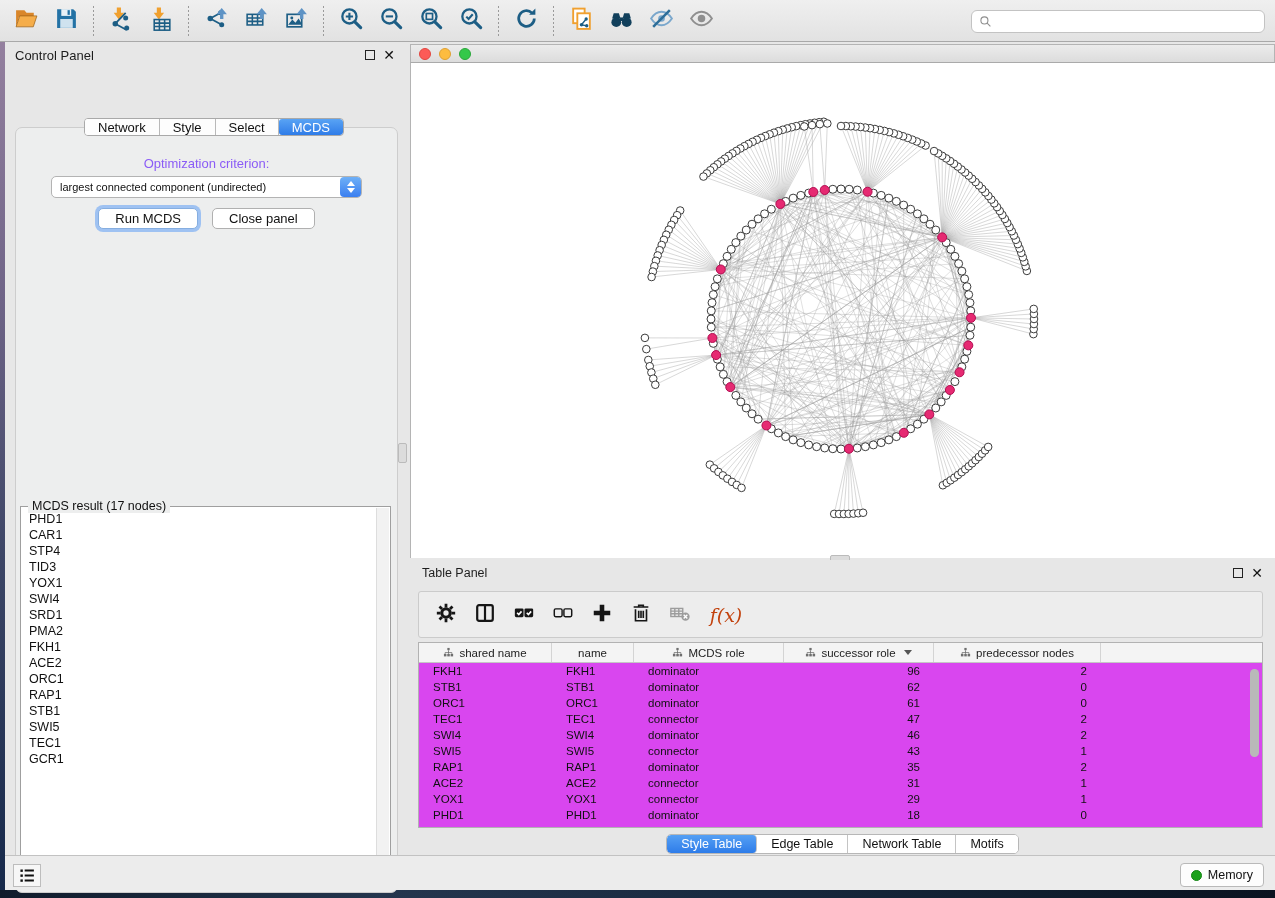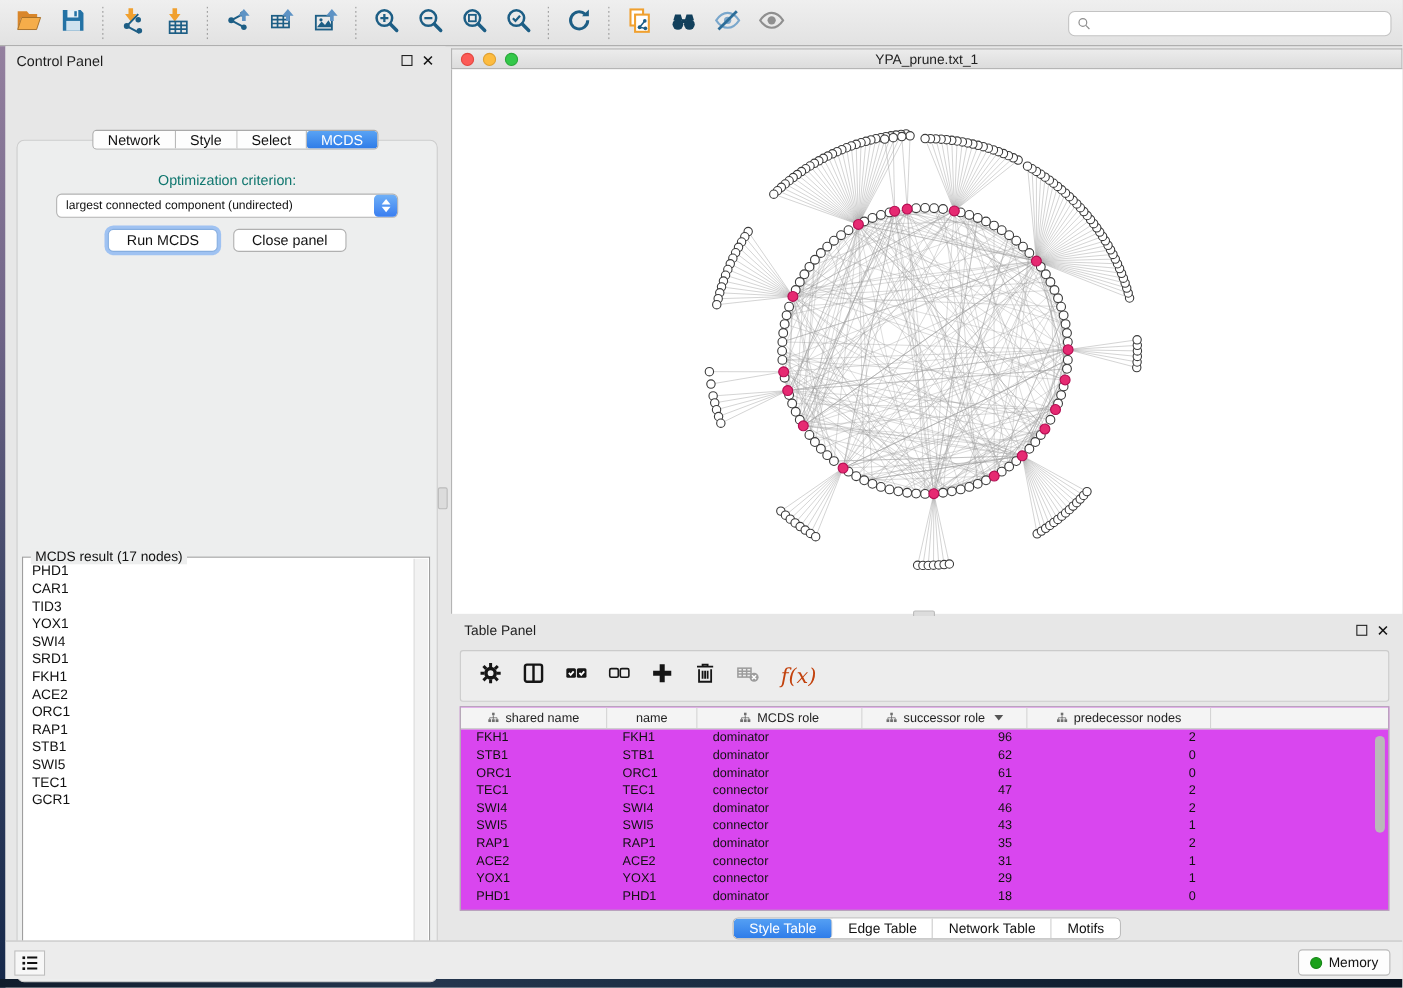--- a/index.html
+++ b/index.html
@@ -36,21 +36,21 @@
 
   .cp-tabs { position:absolute; left:79px; top:76px; height:18px; display:flex;
     border:1px solid #a9a9a9; border-radius:4px; background:#fdfdfd; overflow:hidden; }
   .cp-tab { padding:0 13px; font-size:13px; color:#111; display:flex; align-items:center;
     border-right:1px solid #b9b9b9; background:#fdfdfd; cursor:default; }
   .cp-tab:last-child { border-right:none; }
   .cp-tab.active { background:linear-gradient(180deg,#59a3f4,#2f7ce8); color:#fff; border-radius:3px; }
 
   .cp-body { position:absolute; left:10px; top:85px; width:383px; height:766px;
     background:#edeeee; border:1px solid #cdcdcd; border-radius:7px; }
-  .opt-label { position:absolute; left:0; top:28px; width:100%; text-align:center; font-size:13px; color:#0f766e; }
+  .opt-label { position:absolute; left:0; top:28px; width:100%; text-align:center; font-size:13px; color:#8b5cf6; }
   .cp-select { position:absolute; left:35px; top:48px; width:311px; height:22px; background:#fff;
     border:1px solid #b3b3b3; border-radius:5px; display:flex; align-items:center; }
   .cp-select-value { flex:1; font-size:11px; color:#111; padding-left:8px; white-space:nowrap; overflow:hidden; }
   .cp-select-step { width:21px; height:100%; border-radius:4px; margin:0;
     background:linear-gradient(180deg,#6fb0f7,#3a7ef0); display:flex; flex-direction:column;
     align-items:center; justify-content:center; gap:2px; }
   .tri-up { width:0; height:0; border-left:4px solid transparent; border-right:4px solid transparent; border-bottom:5px solid #fff; }
   .tri-dn { width:0; height:0; border-left:4px solid transparent; border-right:4px solid transparent; border-top:5px solid #fff; }
   .cp-buttons { position:absolute; left:0; top:80px; width:100%; display:flex; justify-content:center; gap:14px; }
   .btn { height:21px; background:#fff; border:1px solid #b0b0b0; border-radius:5px;
@@ -293,24 +293,26 @@
     </div>
     <div class="cp-buttons">
       <div class="btn focused">Run MCDS</div>
       <div class="btn">Close panel</div>
     </div>
     <div class="mcds-fieldset">
       <span class="mcds-legend">MCDS result (17 nodes)</span>
       <div class="mcds-list" id="mcds-list">
           <div class="mcds-item">PHD1</div>
           <div class="mcds-item">CAR1</div>
+          <div class="mcds-item">STP4</div>
           <div class="mcds-item">TID3</div>
           <div class="mcds-item">YOX1</div>
           <div class="mcds-item">SWI4</div>
           <div class="mcds-item">SRD1</div>
+          <div class="mcds-item">PMA2</div>
           <div class="mcds-item">FKH1</div>
           <div class="mcds-item">ACE2</div>
           <div class="mcds-item">ORC1</div>
           <div class="mcds-item">RAP1</div>
           <div class="mcds-item">STB1</div>
           <div class="mcds-item">SWI5</div>
           <div class="mcds-item">TEC1</div>
           <div class="mcds-item">GCR1</div>
         </div>
       <div class="mcds-scroll"></div>
@@ -321,21 +323,20 @@
       <div class="cp-tab">Style</div>
       <div class="cp-tab">Select</div>
       <div class="cp-tab active">MCDS</div>
     </div>
 </div>
 
 <div class="vsplit-grip"></div>
 
 <div class="net-window">
   <div class="net-titlebar">
-    <span class="net-title">YPA_prune.txt_1</span>
     <span class="traffic">
       <span class="tl red"></span>
       <span class="tl yellow"></span>
       <span class="tl green"></span>
     </span>
   </div>
   <div class="net-canvas">
     <svg id="network-svg" width="863" height="495">
         <g>
           <line x1="319.2754985614038" y1="324.11816777611034" x2="397.6703146685689" y2="130.08418905327795" stroke="#9a9a9a" stroke-width="0.6" opacity="0.5"></line>

